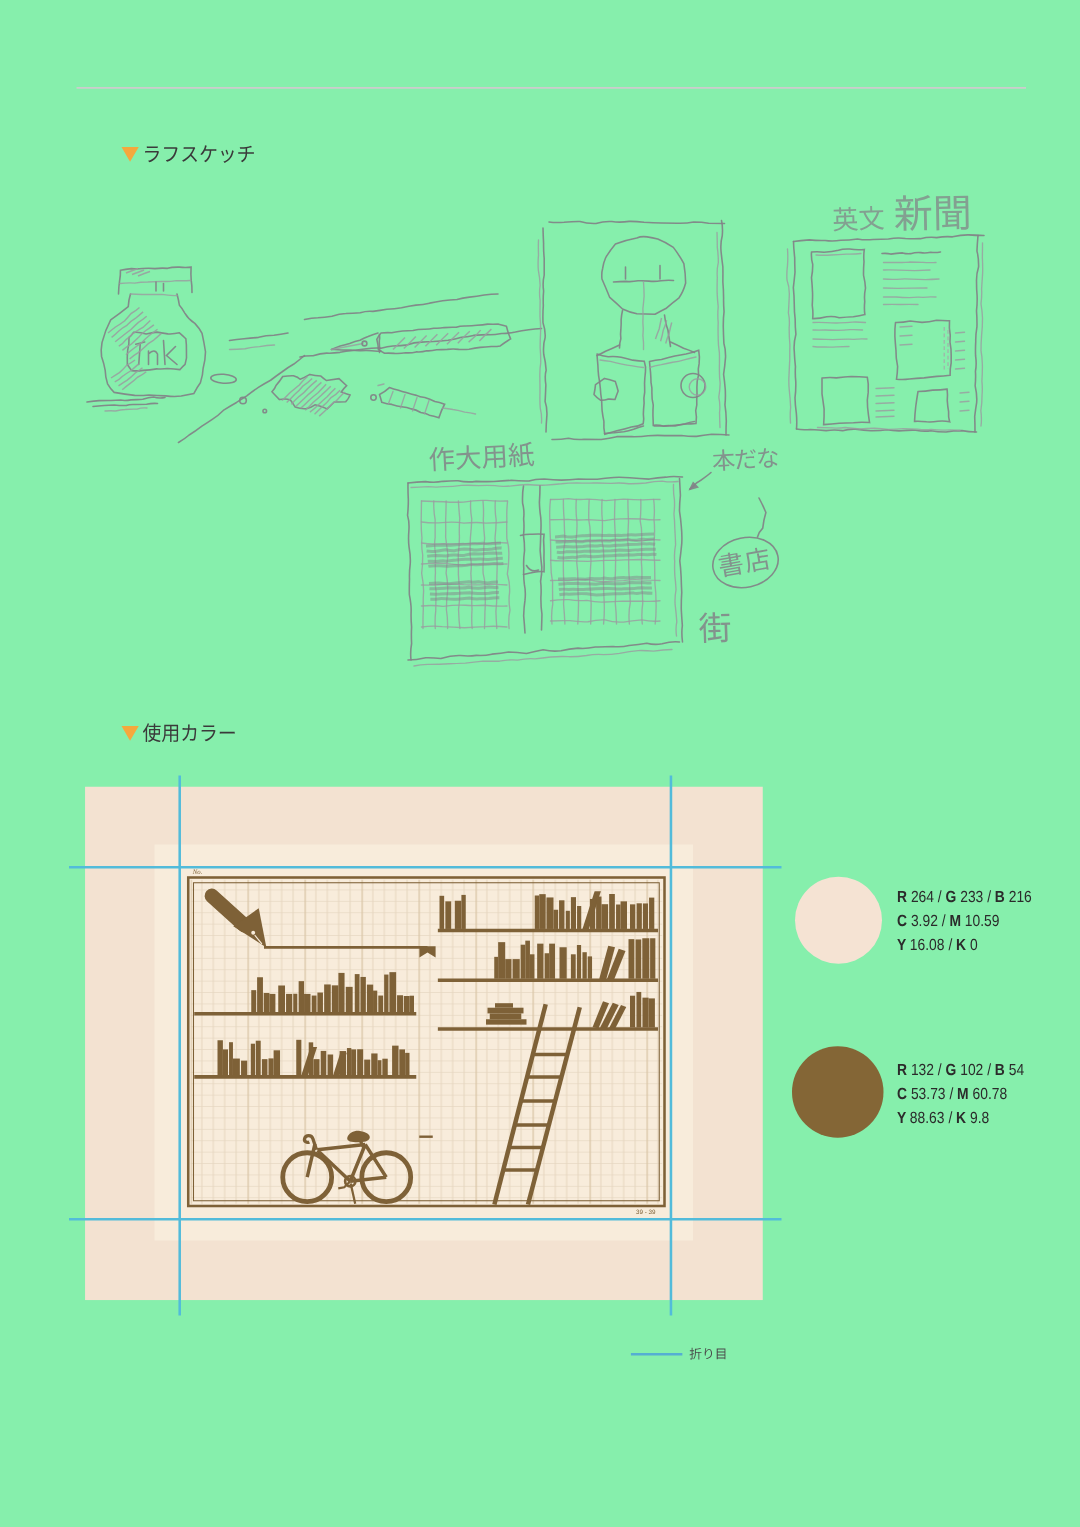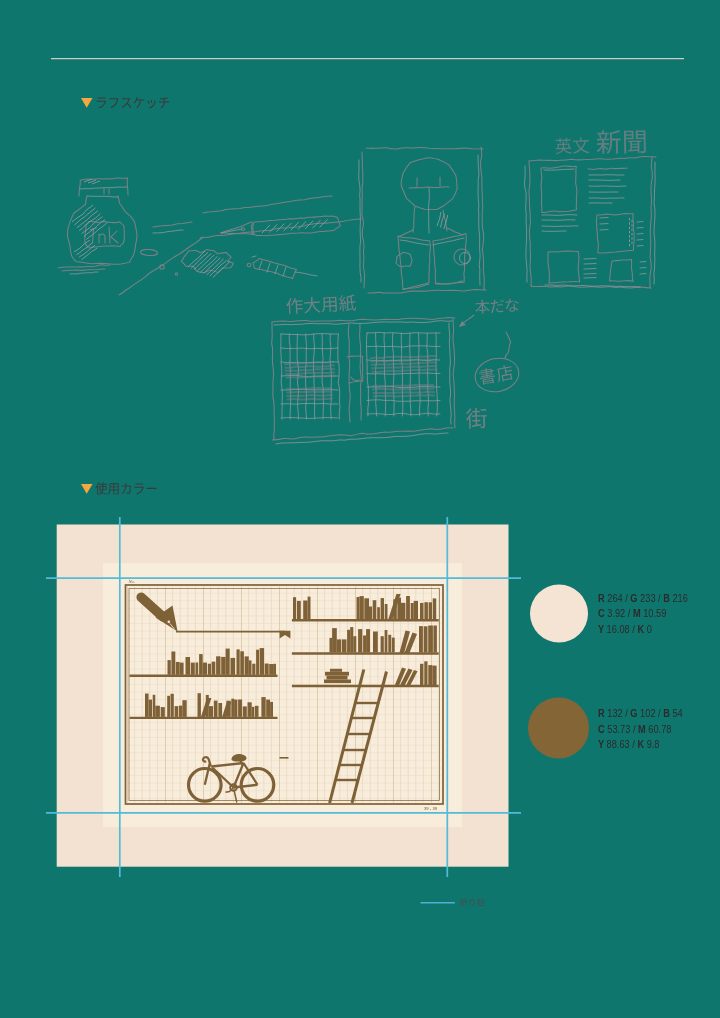--- a/index.html
+++ b/index.html
@@ -1,15 +1,15 @@
 <!DOCTYPE html>
 <html><head><meta charset="utf-8">
 <style>
 html,body{margin:0;padding:0;background:#fff;}
-#page{position:relative;width:720px;height:1018px;background:#0f766e;overflow:hidden;font-family:"Liberation Sans",sans-serif;}
+#page{position:relative;width:720px;height:1018px;background:#86efac;overflow:hidden;font-family:"Liberation Sans",sans-serif;}
 .p{stroke:#828287;stroke-width:1.05;fill:none;stroke-linecap:round;opacity:0.92;}
 .pl{stroke:#9b9ba0;stroke-width:0.9;fill:none;stroke-linecap:round;opacity:0.8;}
 .h path{stroke:#9b9ba0;stroke-width:0.95;fill:none;opacity:0.85;}
 .h2 path{stroke:#828287;stroke-width:2.0;fill:none;opacity:0.47;}
 </style></head>
 <body>
 <div id="page">
 <svg width="720" height="1018" viewBox="0 0 720 1018">
 <defs>
 <pattern id="grid" x="127" y="586" width="38" height="7.6" patternUnits="userSpaceOnUse">

